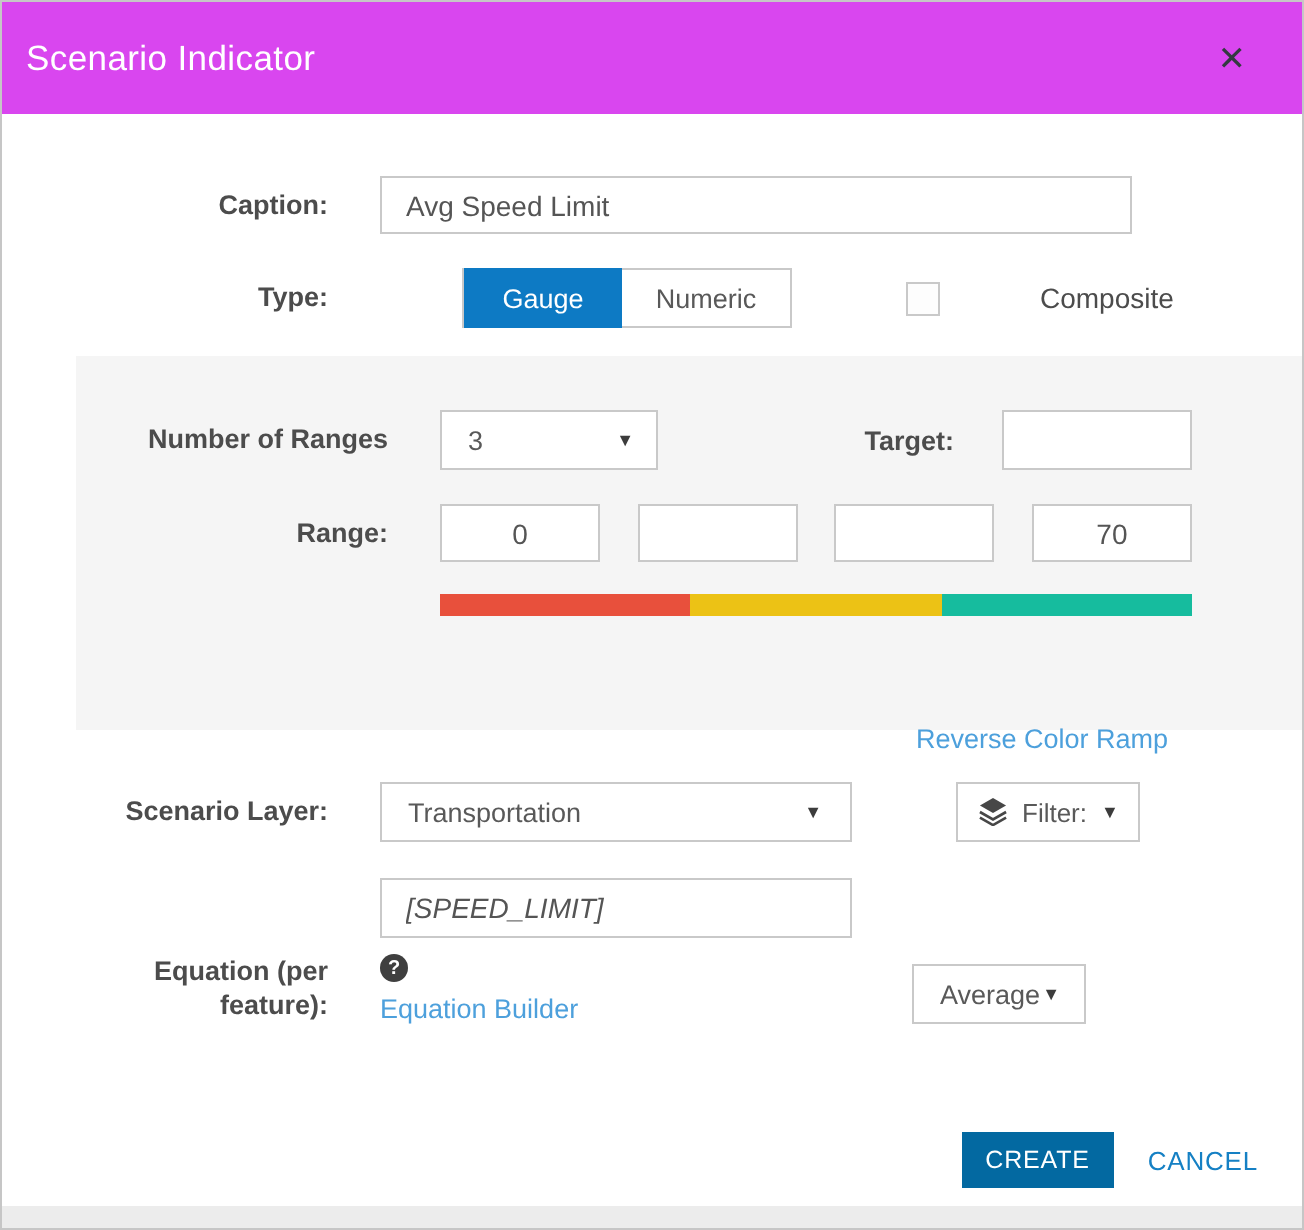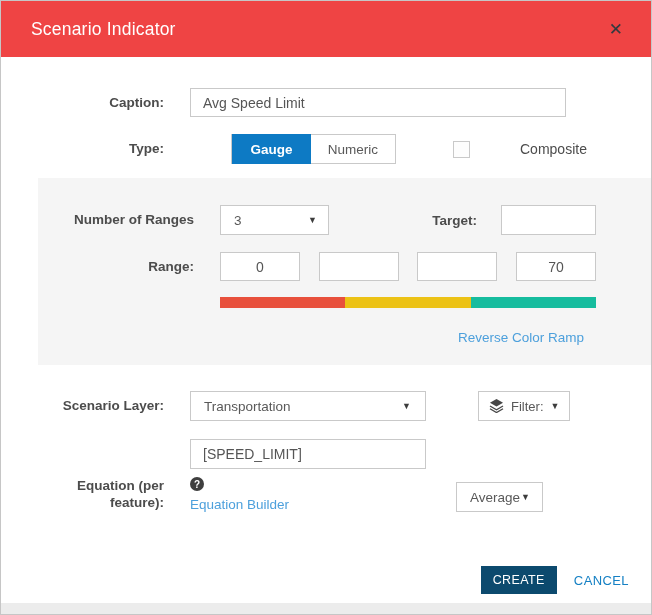--- a/index.html
+++ b/index.html
@@ -10,23 +10,23 @@
     position: relative;
     width: 652px; height: 615px;
     background: #fff;
     border: 1px solid #c6c6c6;
     overflow: hidden;
   }
 
   
   .titlebar {
     height: 56px;
-    background: #ef4444;
+    background: #d946ef;
     display: flex; align-items: center;
-    padding: 0 28px 0 30px;
+    padding: 0 28px 0 12px;
   }
   .titlebar .title {
     color: #ffffff; font-size: 17.5px; font-weight: 400; letter-spacing: 0.2px;
   }
   .titlebar .close {
     margin-left: auto;
     color: #333a40; font-size: 17px; line-height: 1;
     cursor: pointer;
   }
 
@@ -53,21 +53,21 @@
   .caption-input { width: 376px; height: 29px; padding: 0 12px; }
 
   
   .type-row { margin-top: 17px; gap: 41px; }
   .segmented { display: inline-flex; border: 1px solid #c9c9c9; height: 30px; }
   .seg {
     height: 28px; border: none; background: #fff;
     font-family: "Liberation Sans", sans-serif;
     font-size: 13.5px; color: #595959; cursor: pointer;
   }
-  .seg.selected { background: #0d7ac4; color: #fff; height: 30px; margin: -1px 0; font-weight: bold; }
+  .seg.selected { background: #0d7ac4; color: #fff; height: 30px; margin: -1px 0; }
   .seg-gauge { width: 79px; }
   .seg-numeric { width: 84px; }
   .checkbox {
     width: 17px; height: 17px; margin-left: 16px;
     border: 1px solid #c9c9c9; background: #fdfdfd;
     appearance: none; -webkit-appearance: none; cursor: pointer;
   }
   .cb-label { margin-left: 9px; font-size: 14px; color: #4c4c4c; }
 
   
@@ -105,40 +105,40 @@
   .range-inputs {
     width: 376px; display: flex; justify-content: space-between;
   }
   .range-input { width: 80px; height: 29px; text-align: center; padding: 0 4px; }
 
   .ramp-row { margin-top: 16px; }
   .ramp { width: 376px; height: 11px; display: flex; }
   .ramp-seg { flex: 1 1 0; }
 
   .reverse-row { margin-top: 20px; }
-  .reverse-box { width: 376px; text-align: right; padding-right: 12px; }
+  .reverse-box { width: 376px; text-align: right; padding-right: 12px; margin-top: 33px; }
   .link { font-size: 13.5px; color: #4da0dc; text-decoration: none; cursor: pointer; }
 
   
   .layer-row { margin-top: 26px; }
   .dd-layer { width: 236px; }
   .dd-layer .caret { right: 14px; }
   .filter-btn {
     margin-left: 52px;
     height: 30px; border: 1px solid #c9c9c9; background: #fff;
     display: flex; align-items: center; gap: 7px;
     padding: 0 10px; cursor: pointer;
     font-size: 13px; color: #595959;
   }
   .filter-btn .caret { font-size: 9px; color: #3c3c3c; }
 
   .equation-row { margin-top: 18px; align-items: flex-end; }
   .eq-lbl { margin-top: 5px; }
   .eq-col { width: 236px; display: flex; flex-direction: column; }
-  .eq-input { width: 236px; height: 30px; padding: 0 12px; }
+  .eq-input { width: 236px; height: 30px; padding: 0 12px; font-style: italic; }
   .example {
     margin-top: 8px; font-size: 13px; color: #6a6a6a;
     display: flex; align-items: center; gap: 5px; white-space: nowrap;
   }
   .help-icon {
     display: inline-flex; align-items: center; justify-content: center;
     width: 14px; height: 14px; border-radius: 50%;
     background: #3f3f3f; color: #fff;
     font-size: 10px; font-weight: bold; cursor: pointer;
   }
@@ -146,21 +146,21 @@
   .dd-avg { width: 87px; margin-left: 30px; }
   .dd-avg .caret { right: 12px; }
 
   
   .footer {
     position: absolute; top: 565px; right: 22px;
     display: flex; align-items: center; gap: 17px;
   }
   .create-btn {
     min-width: 68px; height: 28px; padding: 0 12px;
-    background: #0c4a6e; color: #fff; border: none;
+    background: #0369a1; color: #fff; border: none;
     font-family: "Liberation Sans", sans-serif;
     font-size: 12.5px; letter-spacing: 0.4px; cursor: pointer;
   }
   .cancel-link { font-size: 13px; color: #1580c4; letter-spacing: 0.4px; text-decoration: none; cursor: pointer; }
 
   .bottom-strip {
     position: absolute; bottom: 0; left: 0;
     width: 100%; height: 11px; background: #ececec;
   }
 

